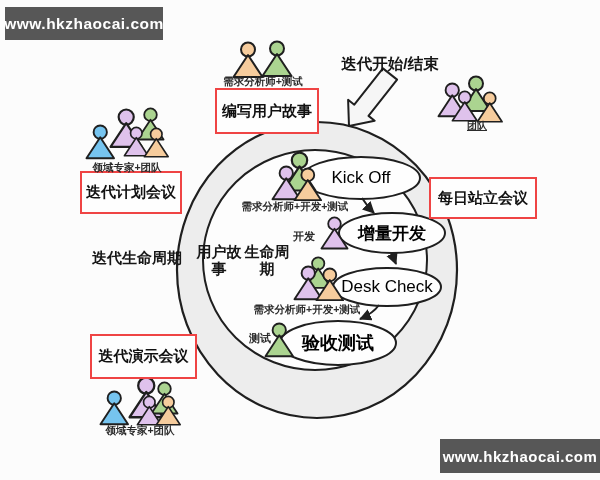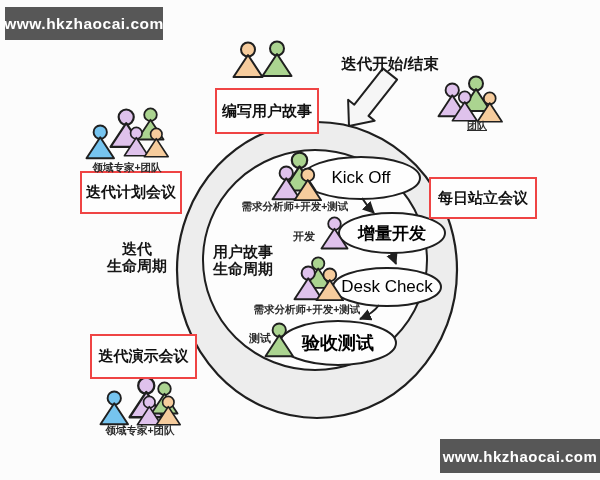--- a/index.html
+++ b/index.html
@@ -18,21 +18,21 @@
   .box {
     background:#fefefe; border:2px solid #ef4444; font-weight:bold;
     font-size:15px; color:#111; line-height:1.1;
   }
   .box-write { left:215px; top:88px; width:100px; height:42px; }
   .box-standup { left:429px; top:134px; width:104px; height:38px;margin-top:43px; }
   .box-planning { left:80px; top:171px; width:98px; height:39px; }
   .box-demo { left:90px; top:334px; width:103px; height:41px; }
   .free-label { font-weight:bold; color:#161616; }
   .start-end { left:330px; top:54px; width:120px; height:20px; font-size:15.5px; }
-  .lifecycle { flex-direction:column; font-size:15px; line-height:17px; }
+  .lifecycle { flex-direction:row; font-size:15px; line-height:17px; }
   .iter-lifecycle { left:87px; top:239px; width:100px; height:36px; }
   .story-lifecycle { left:195px; top:242px; width:96px; height:36px; }
   .step-label { color:#000000; }
   .lbl-kickoff { left:302px; top:158px; width:118px; height:40px; font-size:17px; }
   .lbl-incdev { left:339px; top:213px; width:106px; height:40px; font-size:17px; font-weight:bold; }
   .lbl-deskcheck { left:333px; top:267px; width:108px; height:40px; font-size:17px;text-align:right; }
   .lbl-acceptance { left:280px; top:321px; width:116px; height:44px; font-size:18px; font-weight:bold; }
   .role-label { font-weight:bold; font-size:10.5px; color:#2b2b2b; white-space:nowrap; }
   .rl-a { left:198px; top:75px; width:130px; height:13px; }
   .rl-b { left:447px; top:119px; width:60px; height:13px; font-size:10px;text-decoration:underline; }
@@ -139,20 +139,21 @@
   <div class="abs free-label lifecycle story-lifecycle">
     <span>用户故事</span>
     <span>生命周期</span>
   </div>
 
   <div class="abs step-label lbl-kickoff">Kick Off</div>
   <div class="abs step-label lbl-incdev">增量开发</div>
   <div class="abs step-label lbl-deskcheck">Desk Check</div>
   <div class="abs step-label lbl-acceptance">验收测试</div>
 
+  <div class="abs role-label rl-a">需求分析师+测试</div>
   <div class="abs role-label rl-b">团队</div>
   <div class="abs role-label rl-c">领域专家+团队</div>
   <div class="abs role-label rl-d">领域专家+团队</div>
   <div class="abs role-label rl-e">需求分析师+开发+测试</div>
   <div class="abs role-label rl-g">需求分析师+开发+测试</div>
   <div class="abs role-label rl-f">开发</div>
   <div class="abs role-label rl-h">测试</div>
 
 </div>
 

